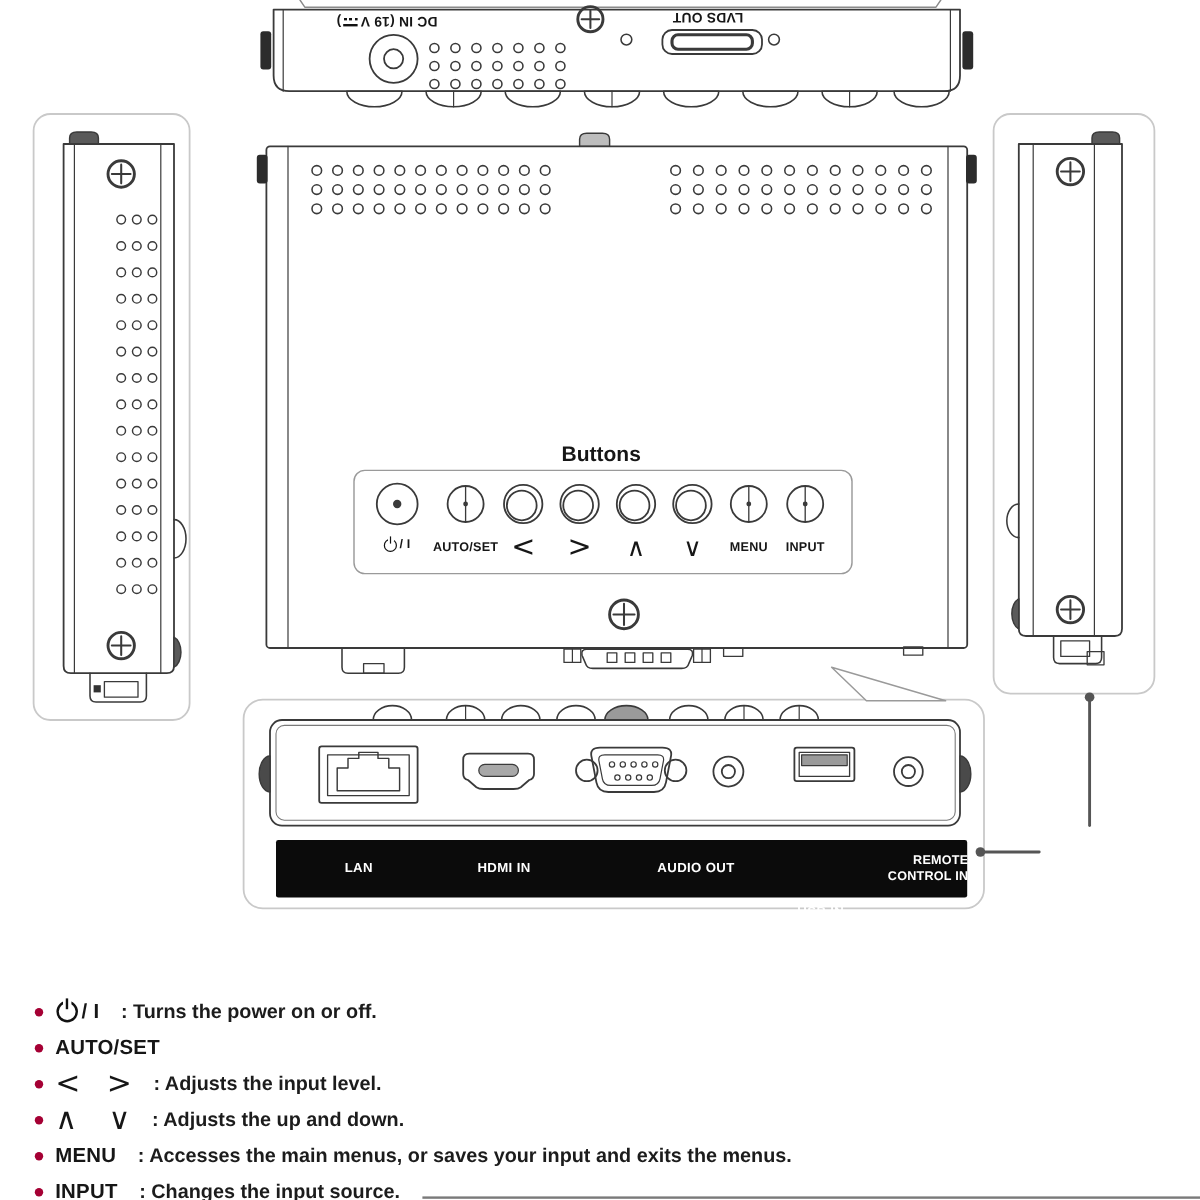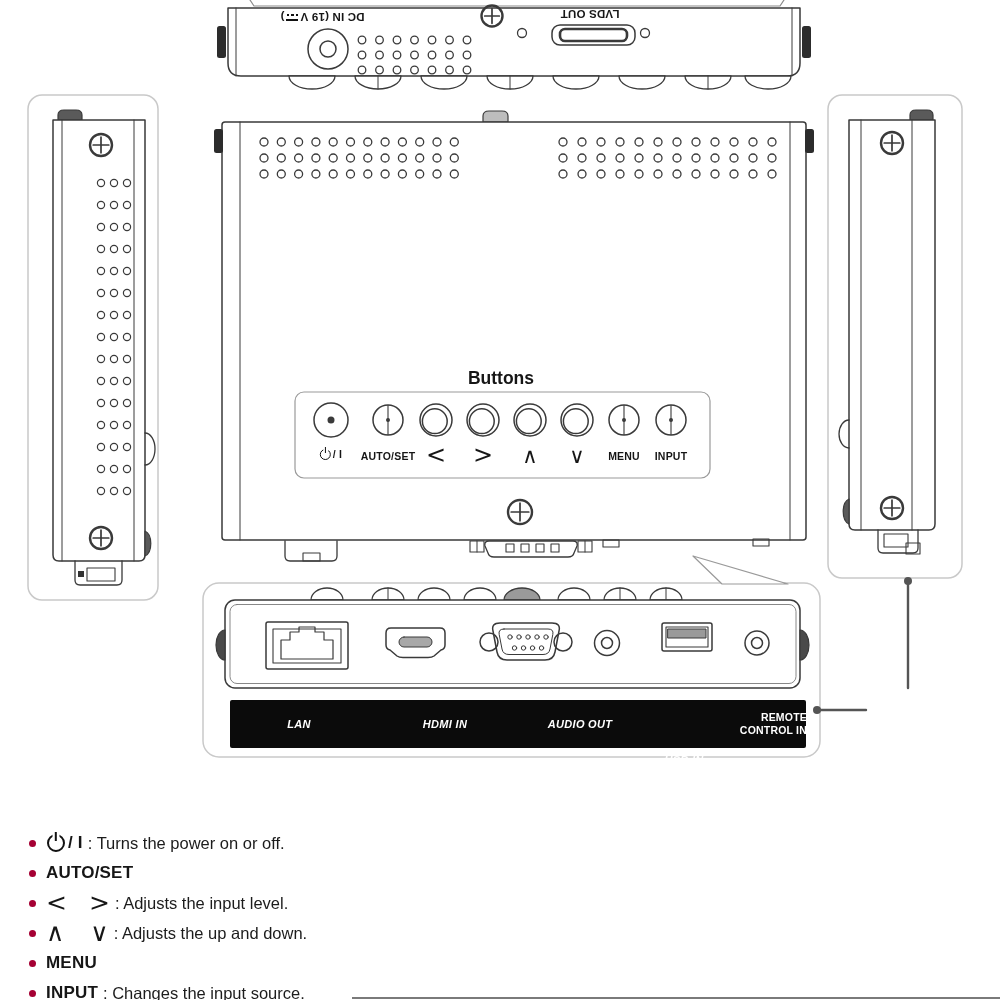--- a/index.html
+++ b/index.html
@@ -6,21 +6,21 @@
   #canvas{position:relative;width:1000px;height:1000px;background:#fff;overflow:hidden;
           font-family:"Liberation Sans",sans-serif;color:#161616;}
   #art{position:absolute;left:0;top:0;}
   .lbl{position:absolute;font-weight:bold;white-space:nowrap;color:#161616;}
   .c{transform:translateX(-50%);}
   .rot{transform:rotate(180deg);text-align:center;}
   .tinylbl{font-size:11.5px;letter-spacing:.2px;}
   .btnlbl{font-size:10.5px;letter-spacing:.2px;}
   .glyphlbl{font-weight:normal;font-family:"DejaVu Sans",sans-serif;line-height:1;}
   .portlbl{position:absolute;color:#fff;font-weight:bold;font-size:11px;white-space:nowrap;
-           transform:translateX(-50%);letter-spacing:.3px;font-style:italic;}
+           transform:translateX(-50%);letter-spacing:.3px;}
   .portlbl2{position:absolute;color:#fff;font-weight:bold;font-size:10.5px;width:92px;text-align:right;
             transform:translateX(-50%);line-height:13px;letter-spacing:.2px;}
   #connection-callout{position:absolute;left:878px;top:692px;width:96px;font-size:17.5px;
             font-weight:bold;line-height:1.42;color:#1f1f1f;}
   
   .pwr{position:relative;display:inline-block;width:14px;height:14px;border:2.4px solid #111;
        border-radius:50%;margin:0 3px 0 1px;vertical-align:-2px;}
   .pwr::after{content:"";position:absolute;left:50%;top:-4.5px;transform:translateX(-50%);
        width:7px;height:6px;background:#fff;}
   .pwr::before{content:"";position:absolute;left:50%;top:-4px;transform:translateX(-50%);
@@ -31,21 +31,21 @@
   
   .dcsym{position:relative;display:inline-block;width:12px;height:9px;margin:0 2px;}
   .dcsym::before{content:"";position:absolute;left:0;right:0;top:1px;height:2px;background:#111;}
   .dcsym::after{content:"";position:absolute;left:0;right:0;top:5.5px;height:2px;
        background:repeating-linear-gradient(90deg,#111 0 2.5px,transparent 2.5px 4.5px);}
   
   .legend-row{position:absolute;left:29px;display:flex;align-items:center;height:26px;font-size:17px;}
   .bullet{width:7px;height:7px;border-radius:50%;background:#a50034;margin-right:10px;flex:0 0 auto;}
   .term{font-weight:bold;letter-spacing:.2px;white-space:nowrap;}
   .gterm{font-family:"DejaVu Sans",sans-serif;font-weight:normal;font-size:25px;line-height:26px;white-space:nowrap;}
-  .desc{margin-left:5px;font-weight:normal;font-size:16.5px;white-space:nowrap;color:#1c1c1c;}
+  .desc{margin-left:18px;font-weight:bold;font-size:16.5px;white-space:nowrap;color:#1c1c1c;}
   #page-rule{position:absolute;left:352px;top:997px;width:648px;height:2px;background:#7a7a7a;}
 </style>
 </head>
 <body>
 
 <div id="canvas">
 
   <svg id="art" width="1000" height="1000" viewBox="0 0 1000 1000" stroke="#3a3a3a" fill="none" stroke-width="1.5" stroke-linecap="round" stroke-linejoin="round">
 
     <g>
@@ -429,21 +429,21 @@
   </div>
   <div class="lbl c btnlbl" style="left:388px;top:450px;">AUTO/SET</div>
   <div class="lbl c glyphlbl" style="left:436px;top:443px;font-size:24px;">&lt;</div>
   <div class="lbl c glyphlbl" style="left:483px;top:443px;font-size:24px;">&gt;</div>
   <div class="lbl c glyphlbl" style="left:530px;top:446px;font-size:21px;">∧</div>
   <div class="lbl c glyphlbl" style="left:577px;top:446px;font-size:21px;">∨</div>
   <div class="lbl c btnlbl" style="left:624px;top:450px;">MENU</div>
   <div class="lbl c btnlbl" style="left:671px;top:450px;">INPUT</div>
 
   <div class="portlbl" style="left:299px;top:718px;">LAN</div>
-  <div class="portlbl" style="left:445px;top:718px;">HDMI IN</div>
+  <div class="portlbl" style="left:420px;top:718px;">HDMI IN</div>
   <div class="portlbl" style="left:521px;top:758px;">RS-232C</div>
   <div class="portlbl" style="left:580px;top:718px;">AUDIO OUT</div>
   <div class="portlbl" style="left:684px;top:754px;">USB IN</div>
   <div class="portlbl2" style="left:761px;top:711px;">REMOTE CONTROL IN</div>
 
 
   <div class="legend-row" style="top:830px;">
     <span class="bullet"></span>
     <span class="pwr"></span>
     <span class="term">/ I</span>
@@ -461,20 +461,21 @@
   </div>
   <div class="legend-row" style="top:920px;">
     <span class="bullet"></span>
     <span class="gterm" style="margin-right:26px;">∧</span>
     <span class="gterm">∨</span>
     <span class="desc">: Adjusts the up and down.</span>
   </div>
   <div class="legend-row" style="top:950px;">
     <span class="bullet"></span>
     <span class="term">MENU</span>
+    <span class="desc">: Accesses the main menus, or saves your input and exits the menus.</span>
   </div>
   <div class="legend-row" style="top:980px;">
     <span class="bullet"></span>
     <span class="term">INPUT</span>
     <span class="desc">: Changes the input source.</span>
   </div>
 
   <div id="page-rule"></div>
 </div>
 

